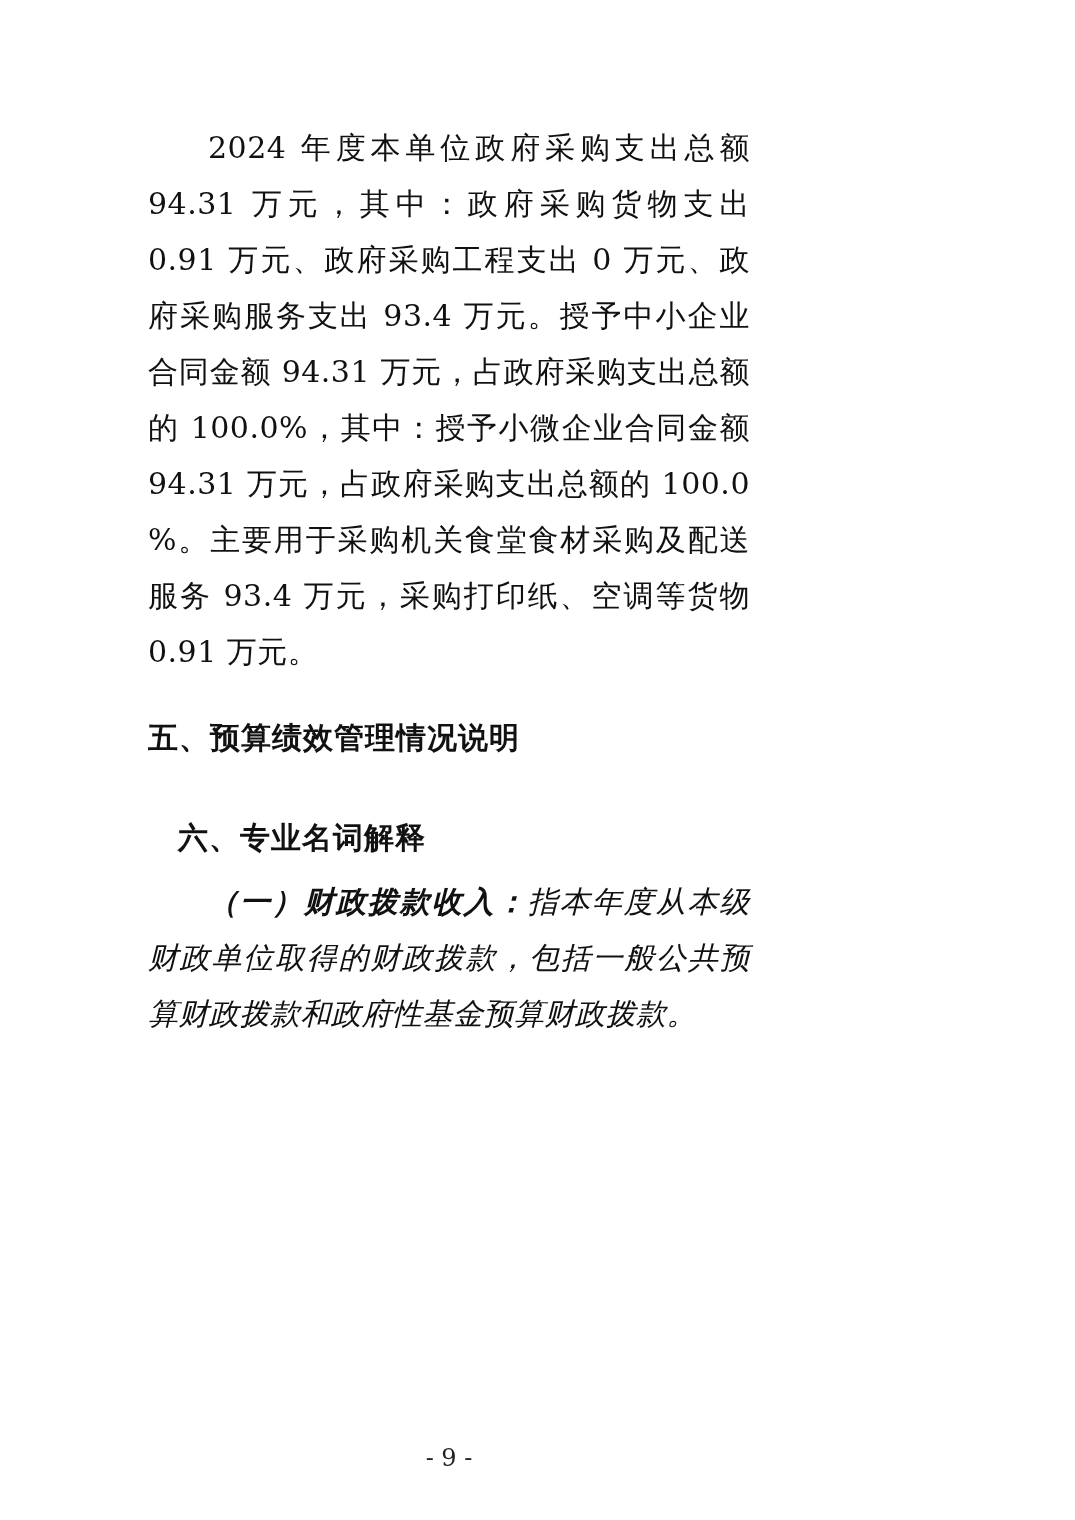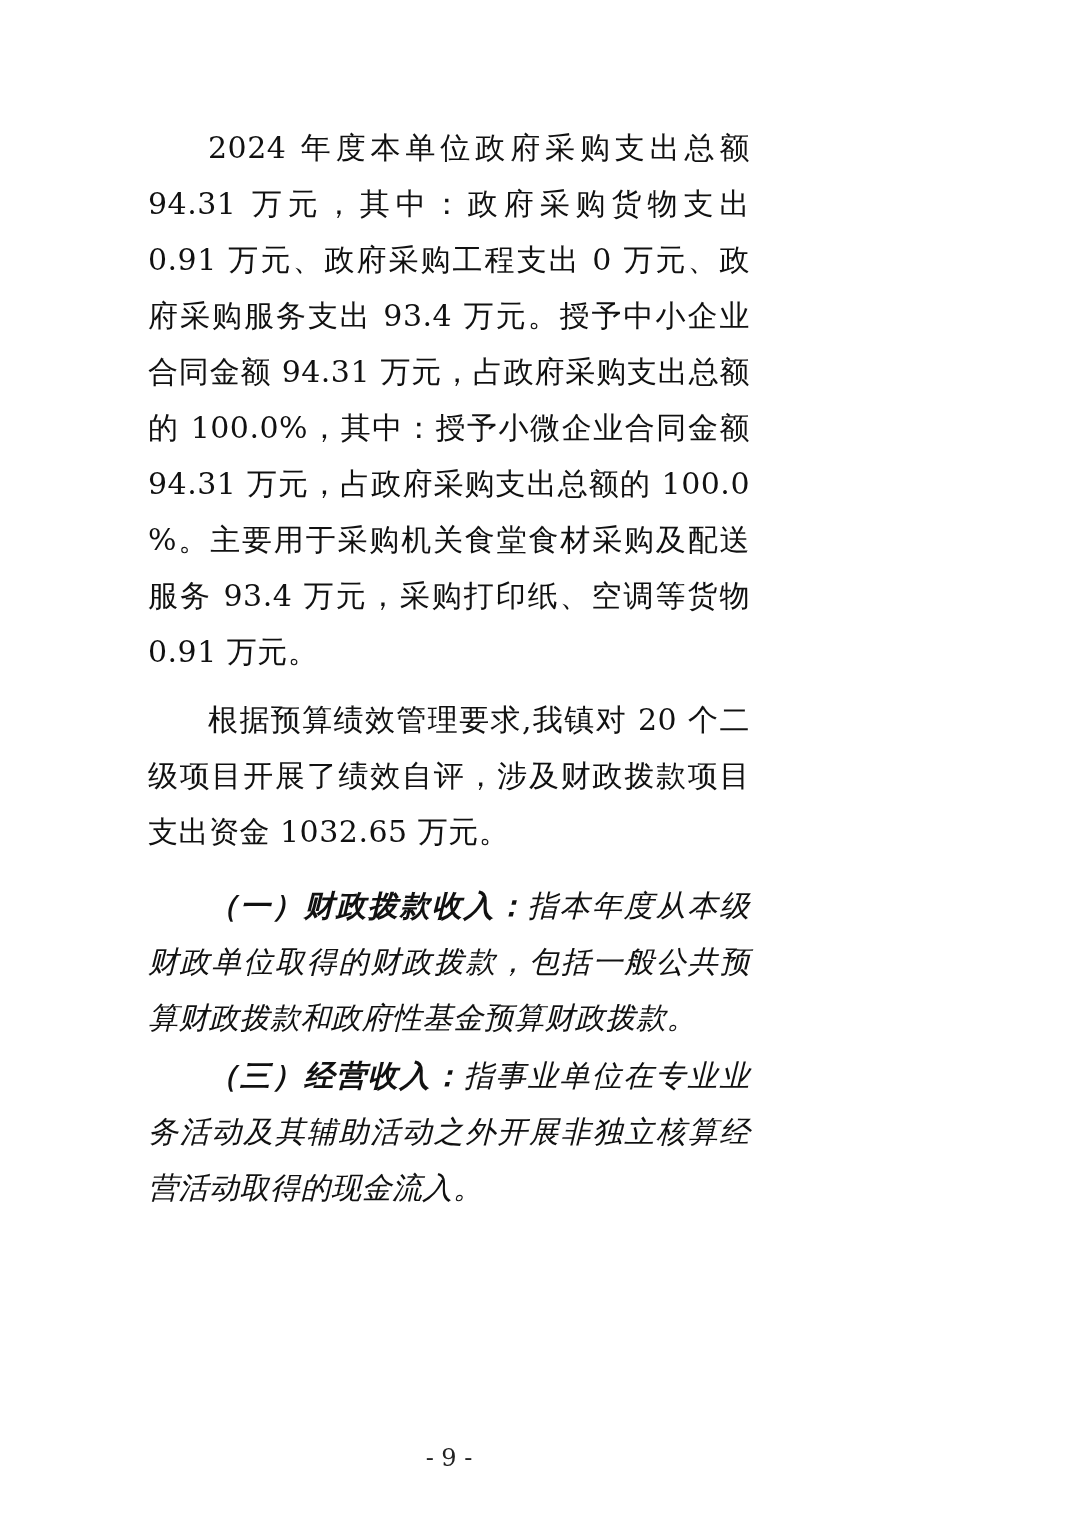--- a/index.html
+++ b/index.html
@@ -36,21 +36,21 @@
     font-weight: bold;
     line-height: 56px;
     margin: 18px 0 10px 0;
     letter-spacing: 1px;
     font-family: "DejaVu Sans", "Liberation Sans", sans-serif;
   }
   .heading.indent {
     text-indent: 1em;
   }
   .para.kaiti {
-    font-family: Liberation Sans, sans-serif;
+    font-family: Liberation Mono, monospace;
     font-style: italic;
   }
   .term-label {
     font-weight: bold;
     font-style: italic;
   }
   .spacer-sm { height: 10px; }
   .spacer-md { height: 16px; }
   .footer {
     position: absolute;
@@ -65,26 +65,26 @@
 </style>
 </head>
 <body>
 
 <div class="page">
 
   <p class="para">2024 年度本单位政府采购支出总额 94.31 万元，其中：政府采购货物支出 0.91 万元、政府采购工程支出 0 万元、政府采购服务支出 93.4 万元。授予中小企业合同金额 94.31 万元，占政府采购支出总额的 100.0%，其中：授予小微企业合同金额 94.31 万元，占政府采购支出总额的 100.0 %。主要用于采购机关食堂食材采购及配送服务 93.4 万元，采购打印纸、空调等货物 0.91 万元。</p>
 
   <div class="spacer-sm"></div>
 
+  <h2 class="heading">五、预算绩效管理情况说明</h2>
 
-  <p class="para">根据预算绩效管理要求,我镇对 20 个二级项目开展了绩效自评，涉及财政拨款项目支出资金 1032.65 万元。</p>
 
   <div class="spacer-md"></div>
 
+  <h2 class="heading indent">六、专业名词解释</h2>
 
   <p class="para kaiti"><span class="term-label">（一）财政拨款收入：</span><span>指本年度从本级财政单位取得的财政拨款，包括一般公共预算财政拨款和政府性基金预算财政拨款。</span></p>
 
 
-  <p class="para kaiti"><span class="term-label">（三）经营收入：</span><span>指事业单位在专业业务活动及其辅助活动之外开展非独立核算经营活动取得的现金流入。</span></p>
 
 
   <div class="footer">- 9 -</div>
 </div>
 
 </body></html>

